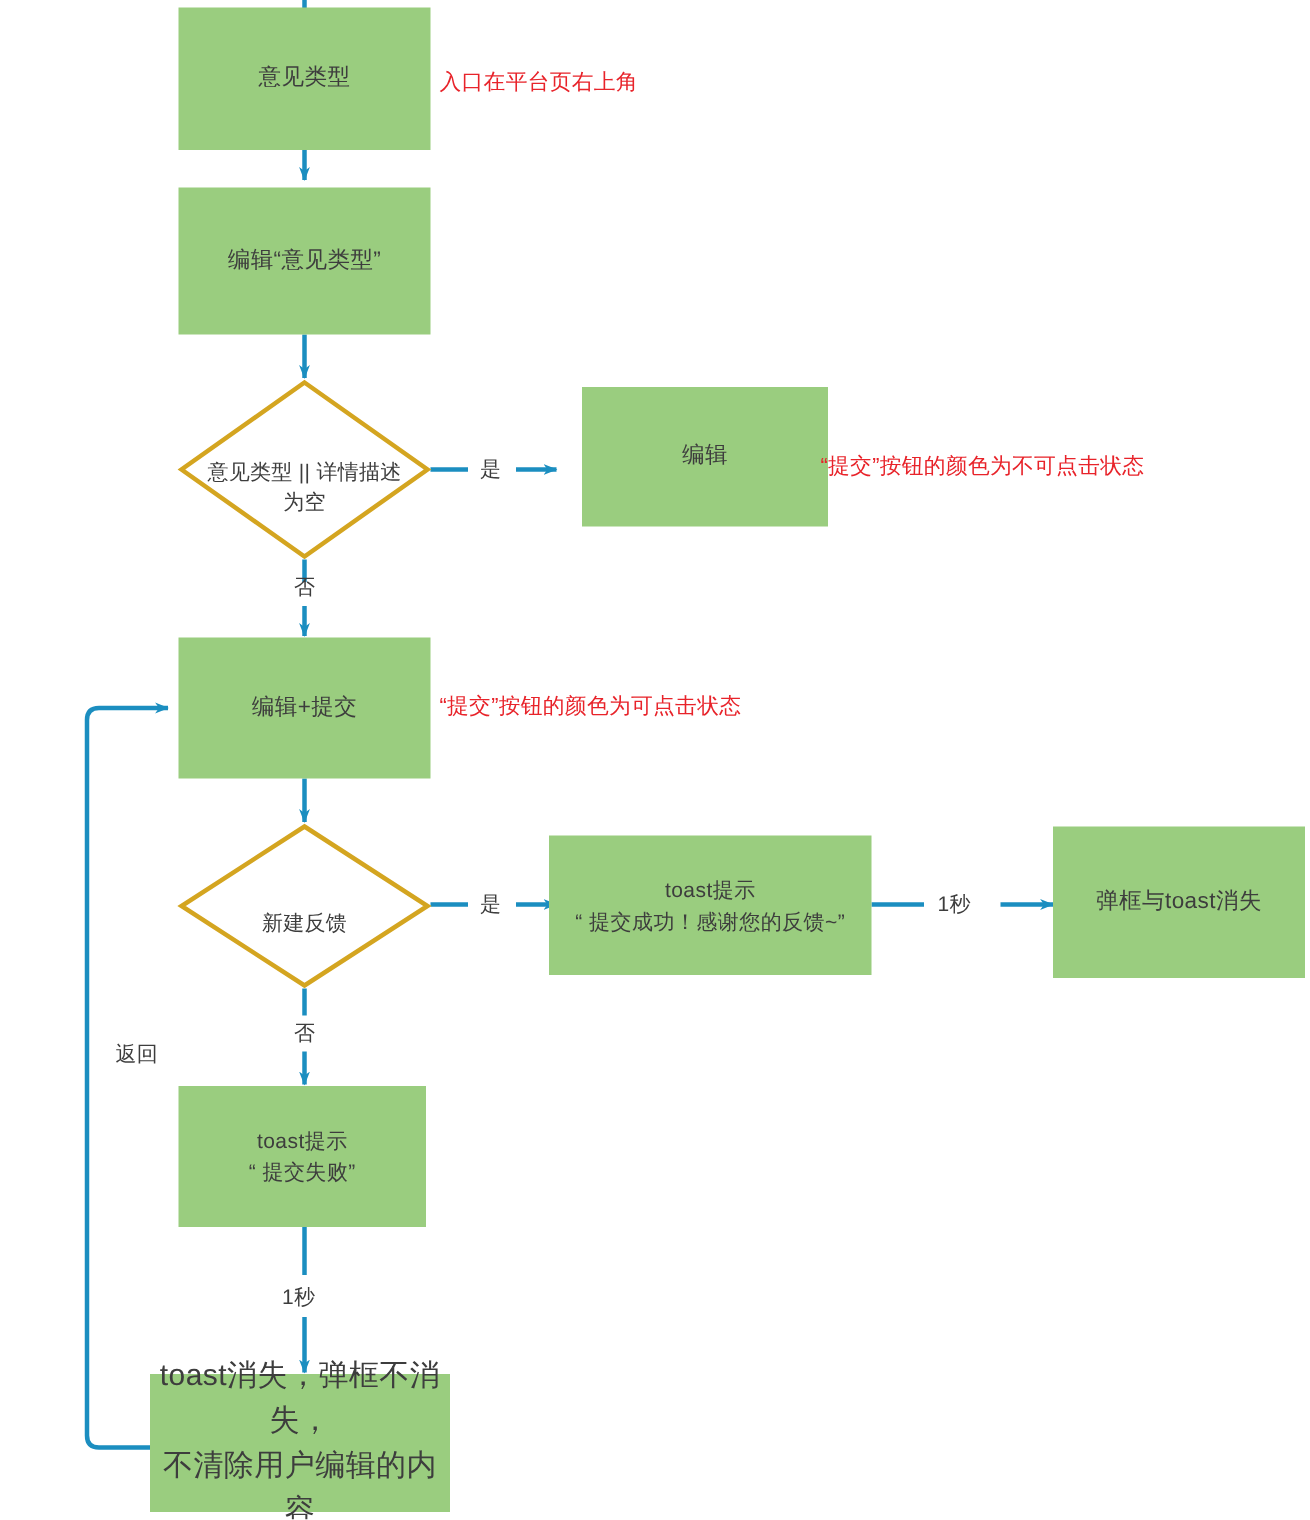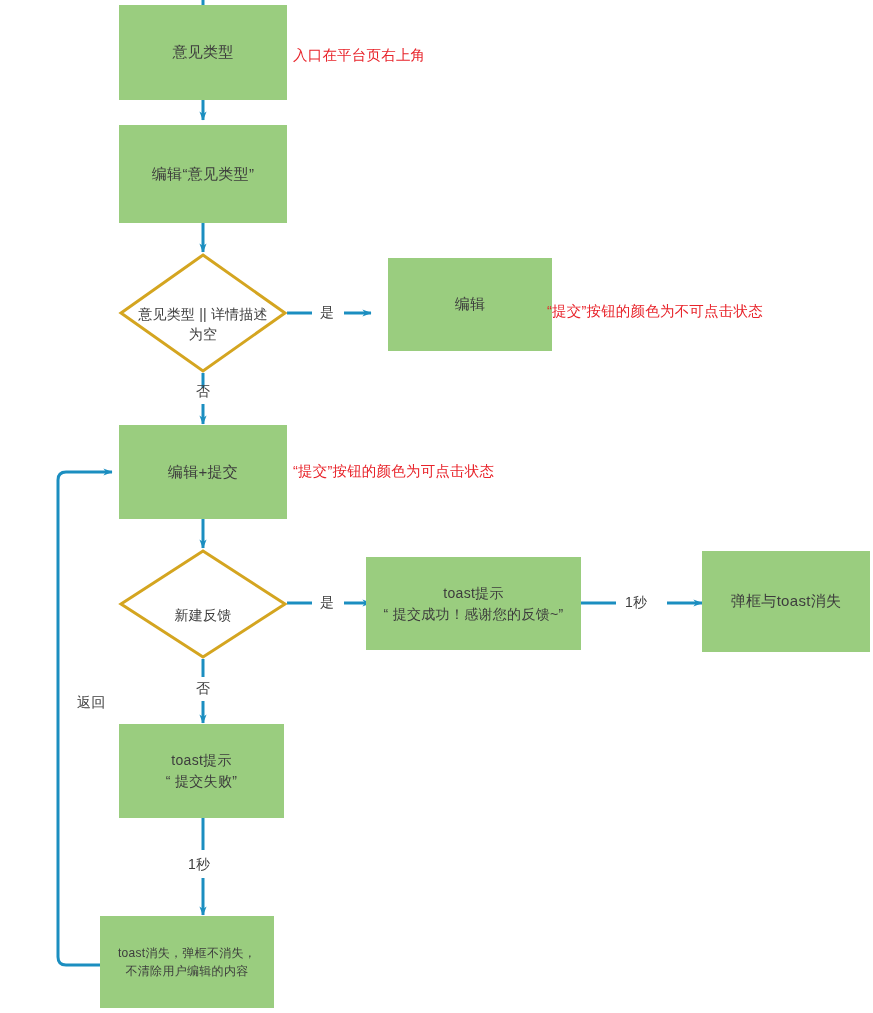--- a/index.html
+++ b/index.html
@@ -169,21 +169,21 @@
 
   <div class="node" style="left:702px; top:551px; width:168px; height:101px;">
     <span class="label">弹框与toast消失</span>
   </div>
 
   <div class="node" style="left:119px; top:724px; width:165px; height:94px; font-size:14px;">
     <span class="label">toast提示
 “ 提交失败”</span>
   </div>
 
-  <div class="node" style="left:100px; top:916px; width:174px; height:92px; font-size:12px;">
+  <div class="node" style="left:100px; top:916px; width:200px; height:92px; font-size:20px;">
     <span class="label">toast消失，弹框不消失，
 不清除用户编辑的内容</span>
   </div>
 
   <span class="edge-label" style="left:320px; top:303px;">是</span>
 
   <span class="edge-label" style="left:196px; top:382px;">否</span>
 
   <span class="edge-label" style="left:320px; top:593px;">是</span>
 

